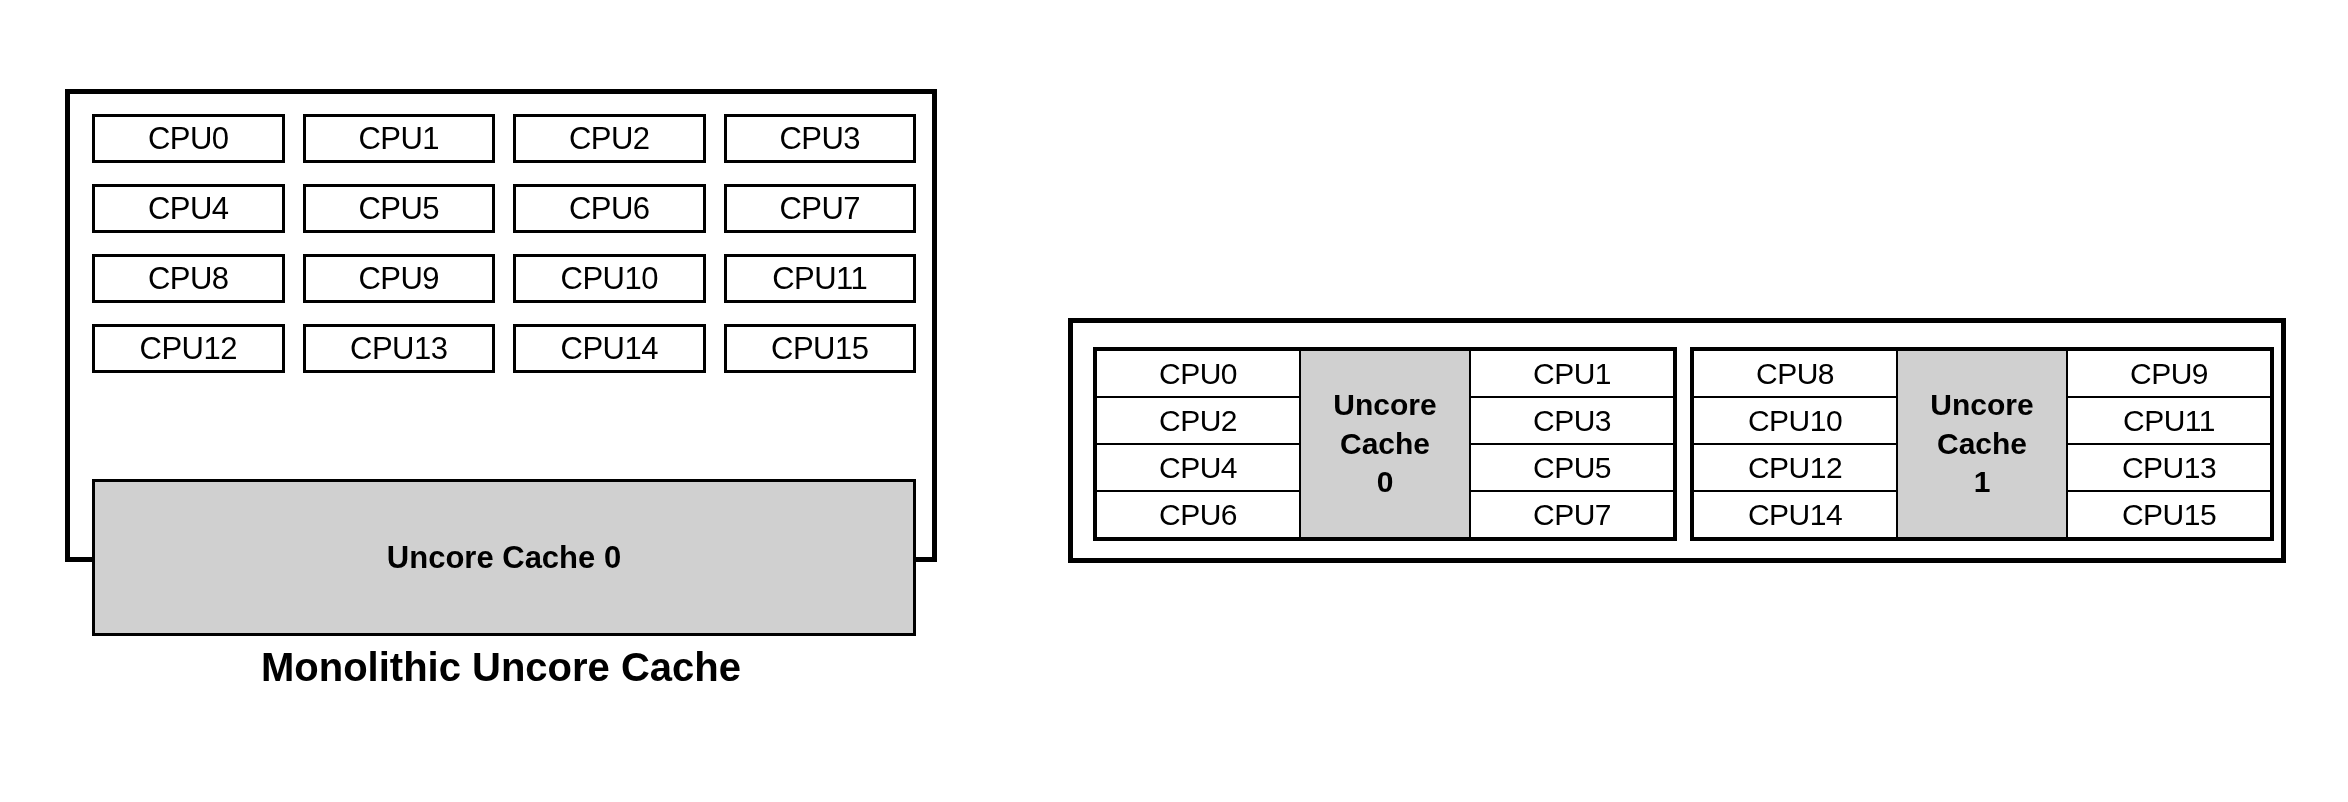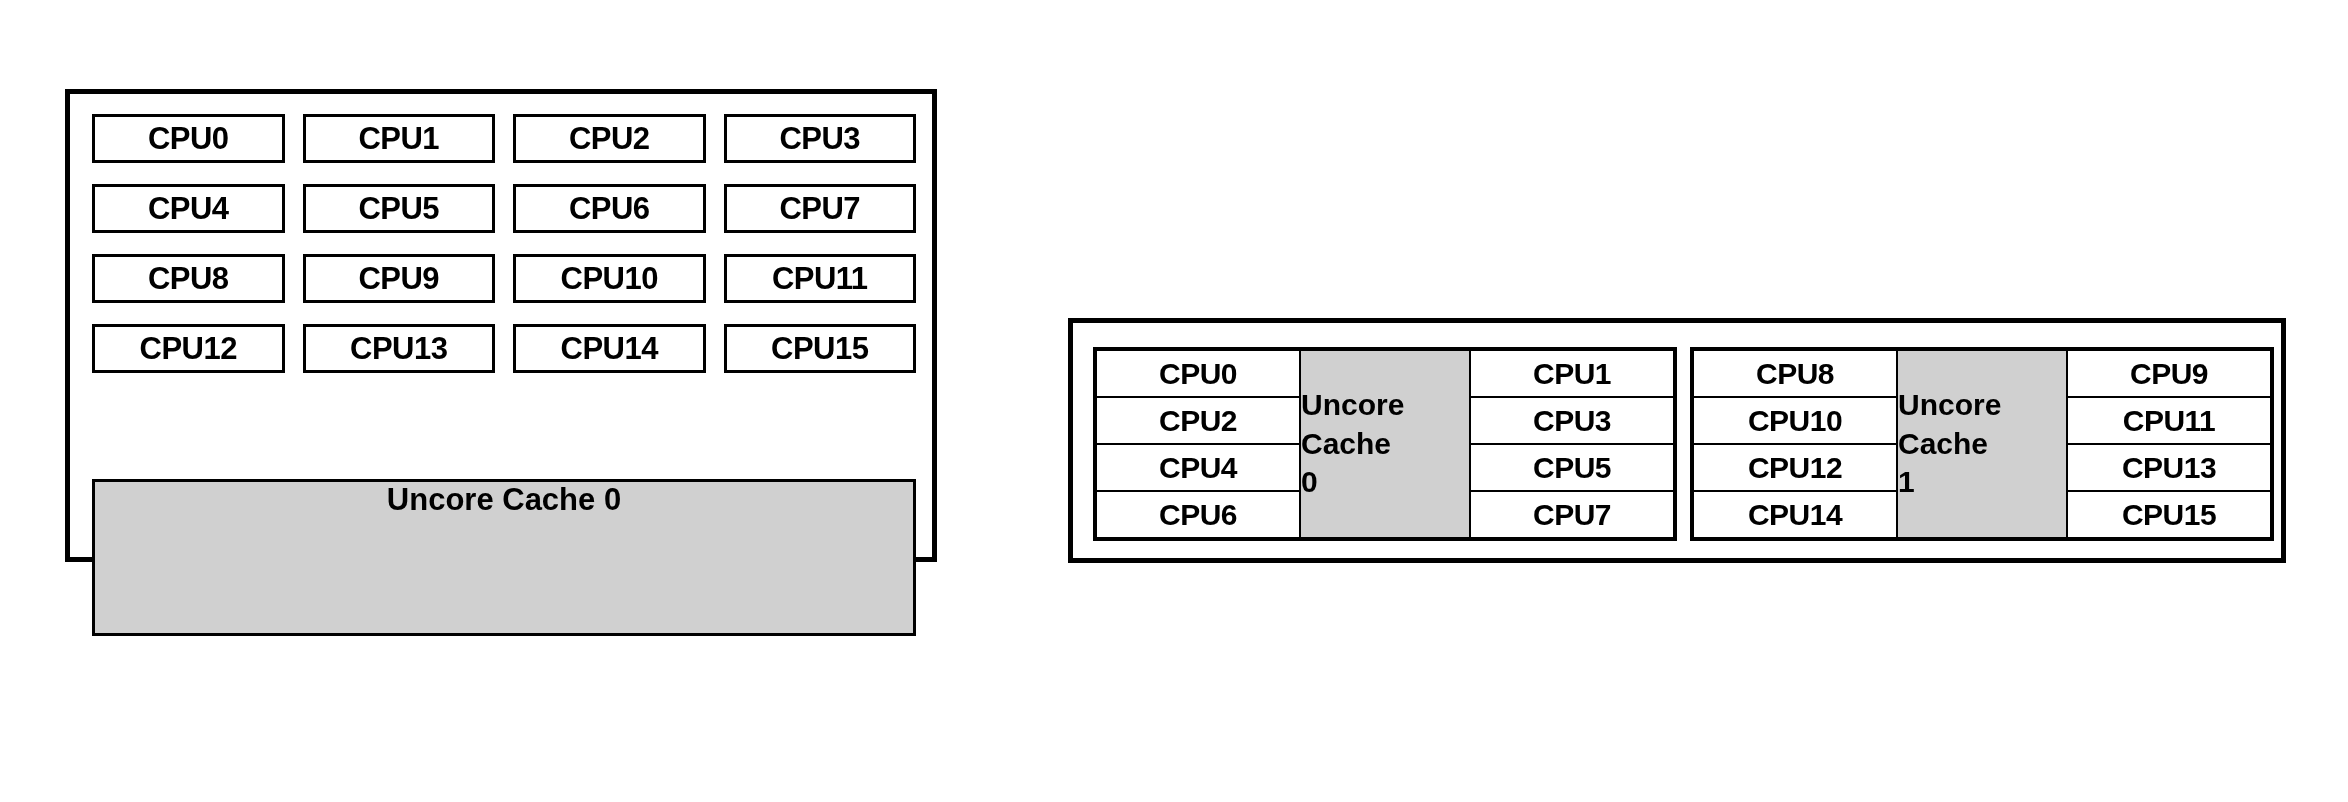--- a/index.html
+++ b/index.html
@@ -30,30 +30,30 @@
     background: #ffffff;
     box-sizing: border-box;
   }
   .cpu-box {
     border: 3px solid #000000;
     background: #ffffff;
     box-sizing: border-box;
     display: flex;
     align-items: center;
     justify-content: center;
-    font-weight: bold;
+    font-weight: normal;
     color: #000000;
     letter-spacing: -0.5px;
   }
   .cache-box {
     border: 3px solid #000000;
     background: #d0d0d0;
     box-sizing: border-box;
     display: flex;
-    align-items: flex-start;
+    align-items: center;
     justify-content: center;
     font-weight: bold;
     color: #000000;
     text-align: center;
   }
   .caption {
     position: absolute;
     font-weight: bold;
     color: #000000;
     font-size: 40px;
@@ -158,20 +158,21 @@
       <div class="cpu-box">CPU11</div>
       <div class="cpu-box">CPU12</div>
       <div class="cpu-box">CPU13</div>
       <div class="cpu-box">CPU14</div>
       <div class="cpu-box">CPU15</div>
     </div>
 
     <div class="cache-box" id="monolithic-cache">Uncore Cache 0</div>
   </div>
 
+  <div class="caption" id="caption-monolithic">Monolithic Uncore Cache</div>
 
   <div class="panel" id="split-panel">
 
     <div class="split-group" id="split-group-0">
       <div class="split-col">
         <div class="cpu-box">CPU0</div>
         <div class="cpu-box">CPU2</div>
         <div class="cpu-box">CPU4</div>
         <div class="cpu-box">CPU6</div>
       </div>

